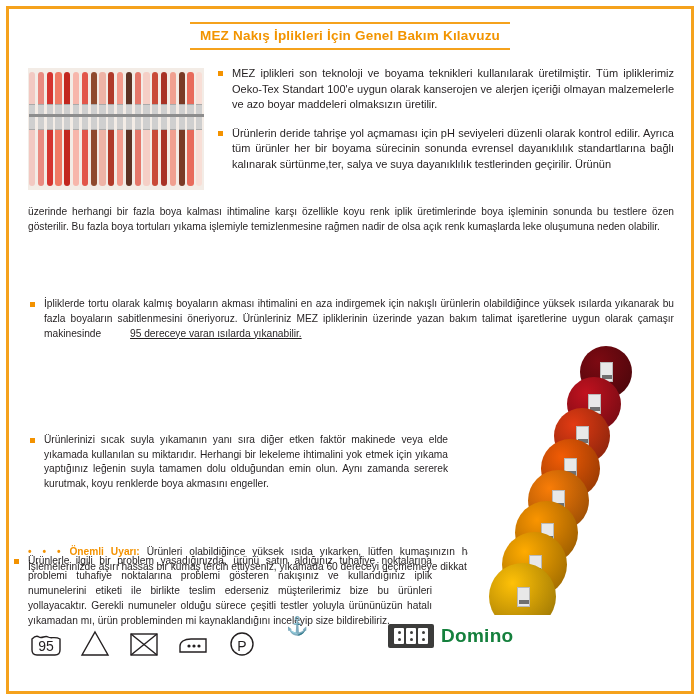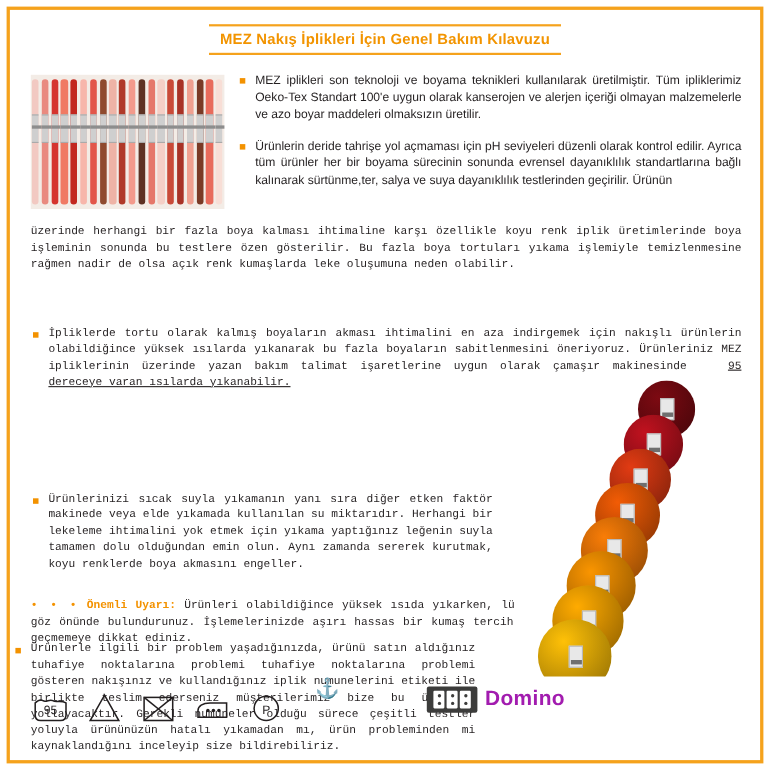--- a/index.html
+++ b/index.html
@@ -96,21 +96,20 @@
     background: #f39200;
   }
 
   
   .para {
     position: absolute;
     font-size: 10.2px;
     line-height: 1.46;
     color: #231f20;
     text-align: justify;
-    font-family: Liberation Mono, monospace;
   }
   .p-cont { left: 28px; top: 205px; width: 646px; }
   .p-2    { left: 28px; top: 297px; width: 646px; position: absolute; }
   .p-3    { left: 28px; top: 388px; width: 420px; }
   .p-4    { left: 12px; top: 450px; width: 420px; }
   .p-5    { left: 28px; top: 545px; width: 646px; }
 
   .indent-bullet { position: relative; padding-left: 16px; }
   .indent-bullet:before {
     content: "";
@@ -165,21 +164,21 @@
   .icon-box {
     width: 36px; height: 30px;
     position: relative;
   }
   .icon-box svg { display: block; }
   .icon-num {
     position: absolute;
     left: 0; top: 0;
     width: 36px; height: 30px;
     display: flex; align-items: center; justify-content: center;
-    font-size: 11px; color: #231f20;
+    font-size: 14px; color: #231f20;
     padding-top: 5px;
   }
 
   
   .anchor-logo {
     position: absolute;
     left: 238px; top: 616px;
     width: 120px; text-align: center;
   }
   .anchor-word {
@@ -223,21 +222,21 @@
     position: absolute;
     width: 3px; height: 3px;
     background: #3c3c3b;
     border-radius: 50%;
     left: 3.5px;
   }
   .domino-mark .dtile:before { top: 3px; }
   .domino-mark .dtile:after { top: 10px; }
   .domino-text {
     font-size: 19px;
-    color: #a21caf;
+    color: #15803d;
     font-weight: bold;
     letter-spacing: 0.3px;
   }
 </style>
 </head>
 <body>
 
 <div id="page">
   <div class="frame"></div>
 

